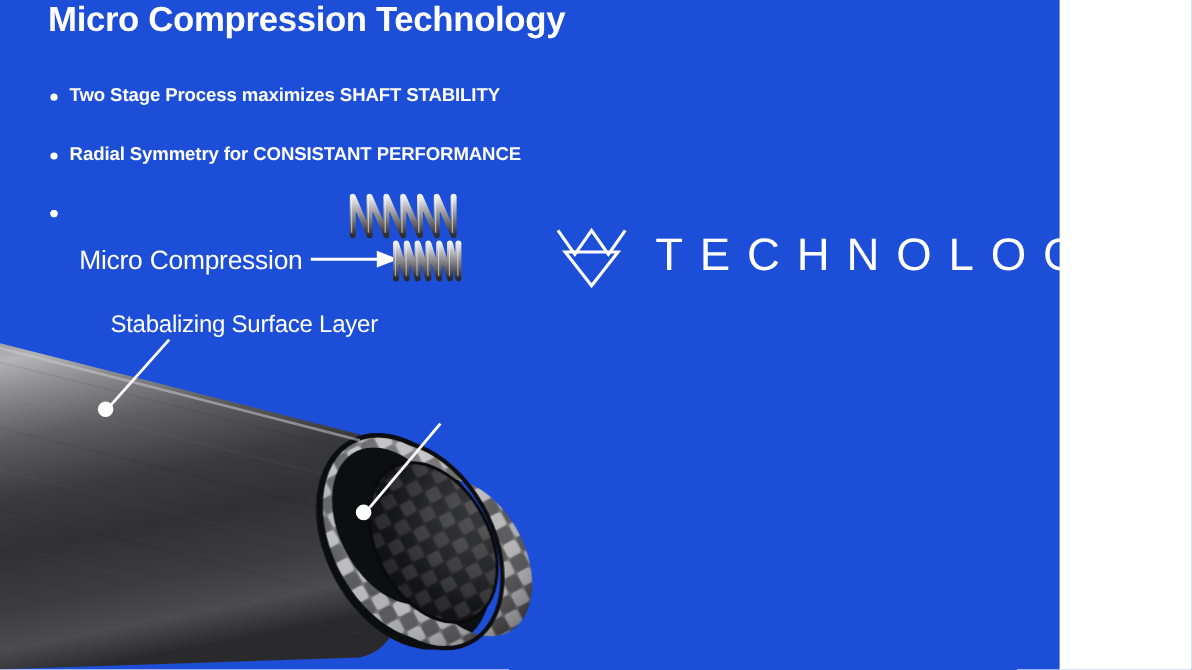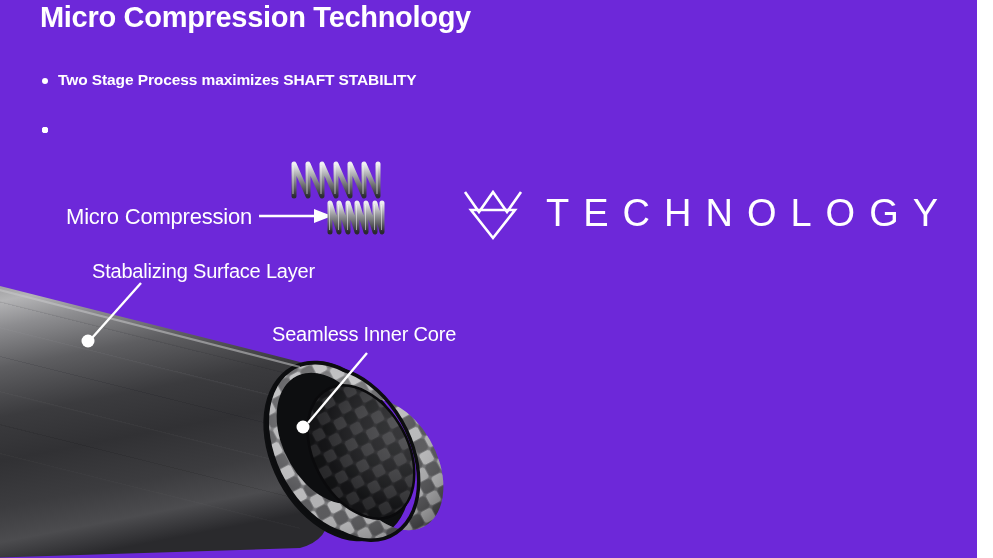--- a/index.html
+++ b/index.html
@@ -3,24 +3,24 @@
 <meta charset="utf-8">
 <title>Micro Compression Technology</title>
 <style>
   html, body {
     margin: 0;
     padding: 0;
     background: #ffffff;
   }
   #stage {
     position: relative;
-    width: 977px;
+    width: 883px;
     height: 558px;
     overflow: hidden;
-    background: #6d28d9;
+    background: #1d4ed8;
     font-family: "Liberation Sans", sans-serif;
     -webkit-font-smoothing: antialiased;
   }
 
   
   #title {
     position: absolute;
     left: 40px;
     top: -1px;
     font-size: 29px;
@@ -232,20 +232,21 @@
 
   <div id="title">Micro Compression Technology</div>
 
   <ul id="bullets">
     <li>
       <span class="dot"></span>
       <span>Two Stage Process maximizes SHAFT STABILITY</span>
     </li>
     <li>
       <span class="dot"></span>
+      <span>Radial Symmetry for CONSISTANT PERFORMANCE</span>
     </li>
     <li>
       <span class="dot"></span>
     </li>
     <li>
       <span class="dot"></span>
     </li>
   </ul>
 
   <svg id="spring-relaxed" class="spring" width="104" height="44" viewBox="0 0 104 44">
@@ -292,21 +293,20 @@
   <svg id="leader-layer" viewBox="0 0 993 558">
     <line x1="141" y1="283" x2="92" y2="338" stroke="#ffffff" stroke-width="2.4"></line>
     <circle cx="88" cy="341" r="6.5" fill="#ffffff"></circle>
 
     <line x1="367" y1="353" x2="308" y2="423" stroke="#ffffff" stroke-width="2.4"></line>
     <circle cx="303" cy="427" r="6.5" fill="#ffffff"></circle>
   </svg>
 
   <div id="label-micro-compression" class="callout-label">Micro Compression</div>
   <div id="label-surface-layer" class="callout-label">Stabalizing Surface Layer</div>
-  <div id="label-inner-core" class="callout-label">Seamless Inner Core</div>
 
   <div id="brand">
     <svg id="brand-mark" viewBox="0 0 62 56">
       <g fill="none" stroke="#ffffff" stroke-width="2.6" stroke-linejoin="miter" stroke-linecap="butt">
 
         <path d="M 3 7 L 17 27 L 31 7 L 45 27 L 59 7"></path>
 
         <path d="M 9 25 L 53 25 L 31 53 Z"></path>
       </g>
     </svg>

